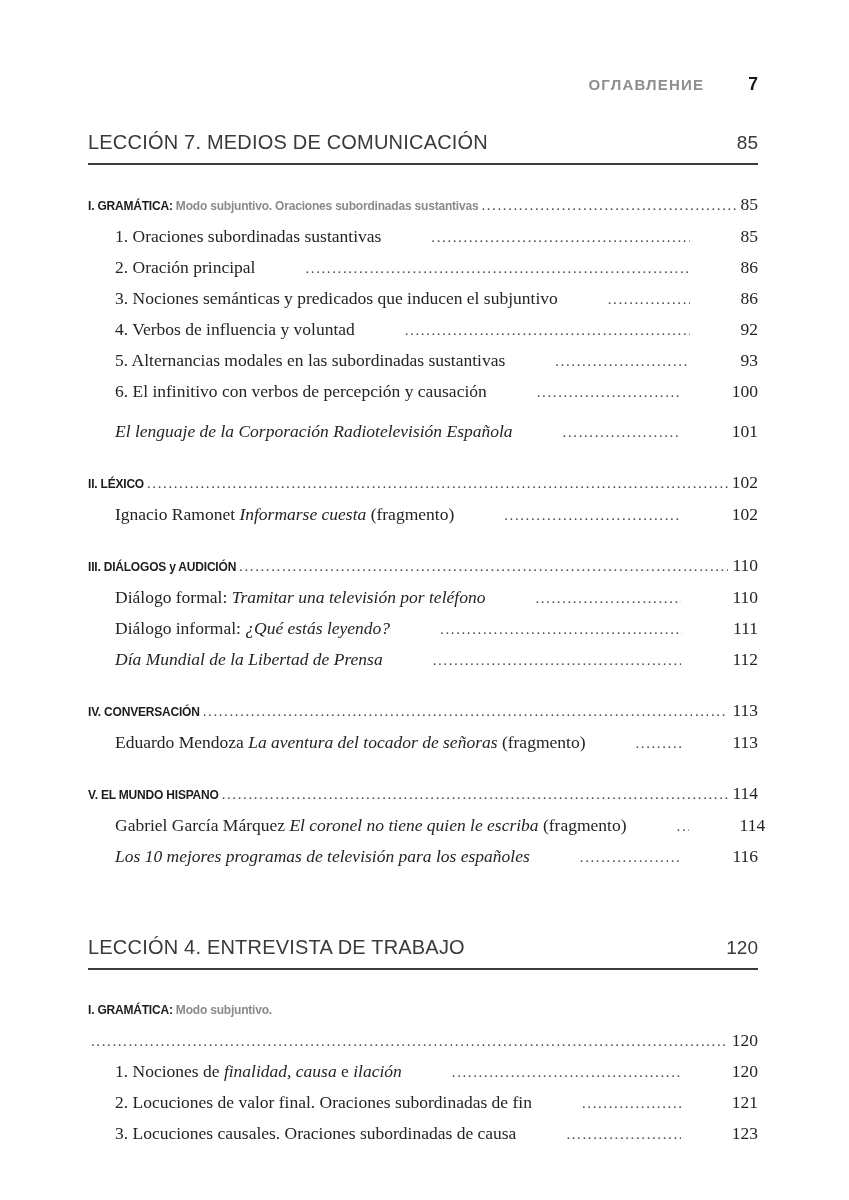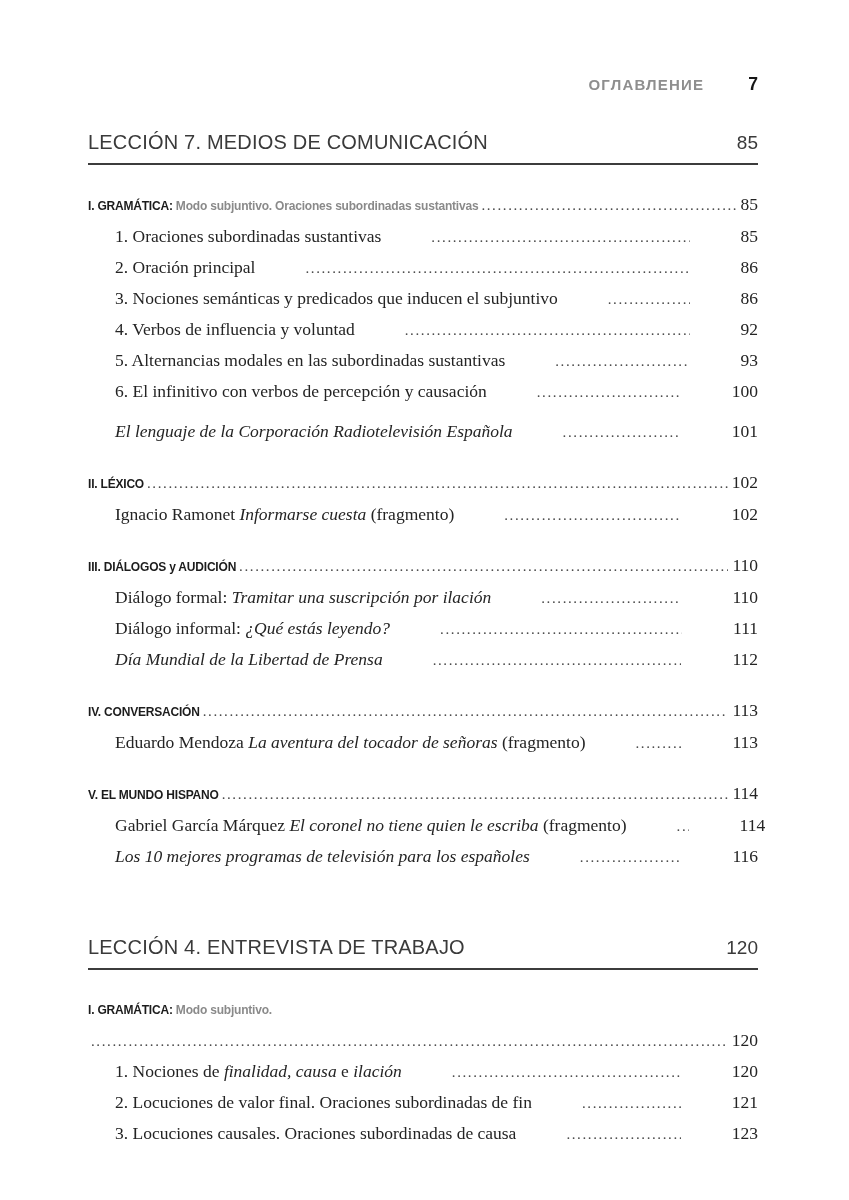--- a/index.html
+++ b/index.html
@@ -191,21 +191,21 @@
               <span class="label"><span class="p-n">Ignacio Ramonet </span><span class="p-i">Informarse cuesta</span><span class="p-n"> (fragmento)</span></span>
               <span class="leader"></span>
               <span class="page-num">102</span>
             </div>
             <div class="row heading">
               <span class="label"><span class="p-hb">III. DIÁLOGOS y AUDICIÓN</span></span>
               <span class="leader"></span>
               <span class="page-num">110</span>
             </div>
             <div class="row entry">
-              <span class="label"><span class="p-n">Diálogo formal: </span><span class="p-i">Tramitar una suscripción por ilación</span></span>
+              <span class="label"><span class="p-n">Diálogo formal: </span><span class="p-i">Tramitar una televisión por teléfono</span></span>
               <span class="leader"></span>
               <span class="page-num">110</span>
             </div>
             <div class="row entry">
               <span class="label"><span class="p-n">Diálogo informal: </span><span class="p-i">¿Qué estás leyendo?</span></span>
               <span class="leader"></span>
               <span class="page-num">111</span>
             </div>
             <div class="row entry">
               <span class="label"><span class="p-i">Día Mundial de la Libertad de Prensa</span></span>

